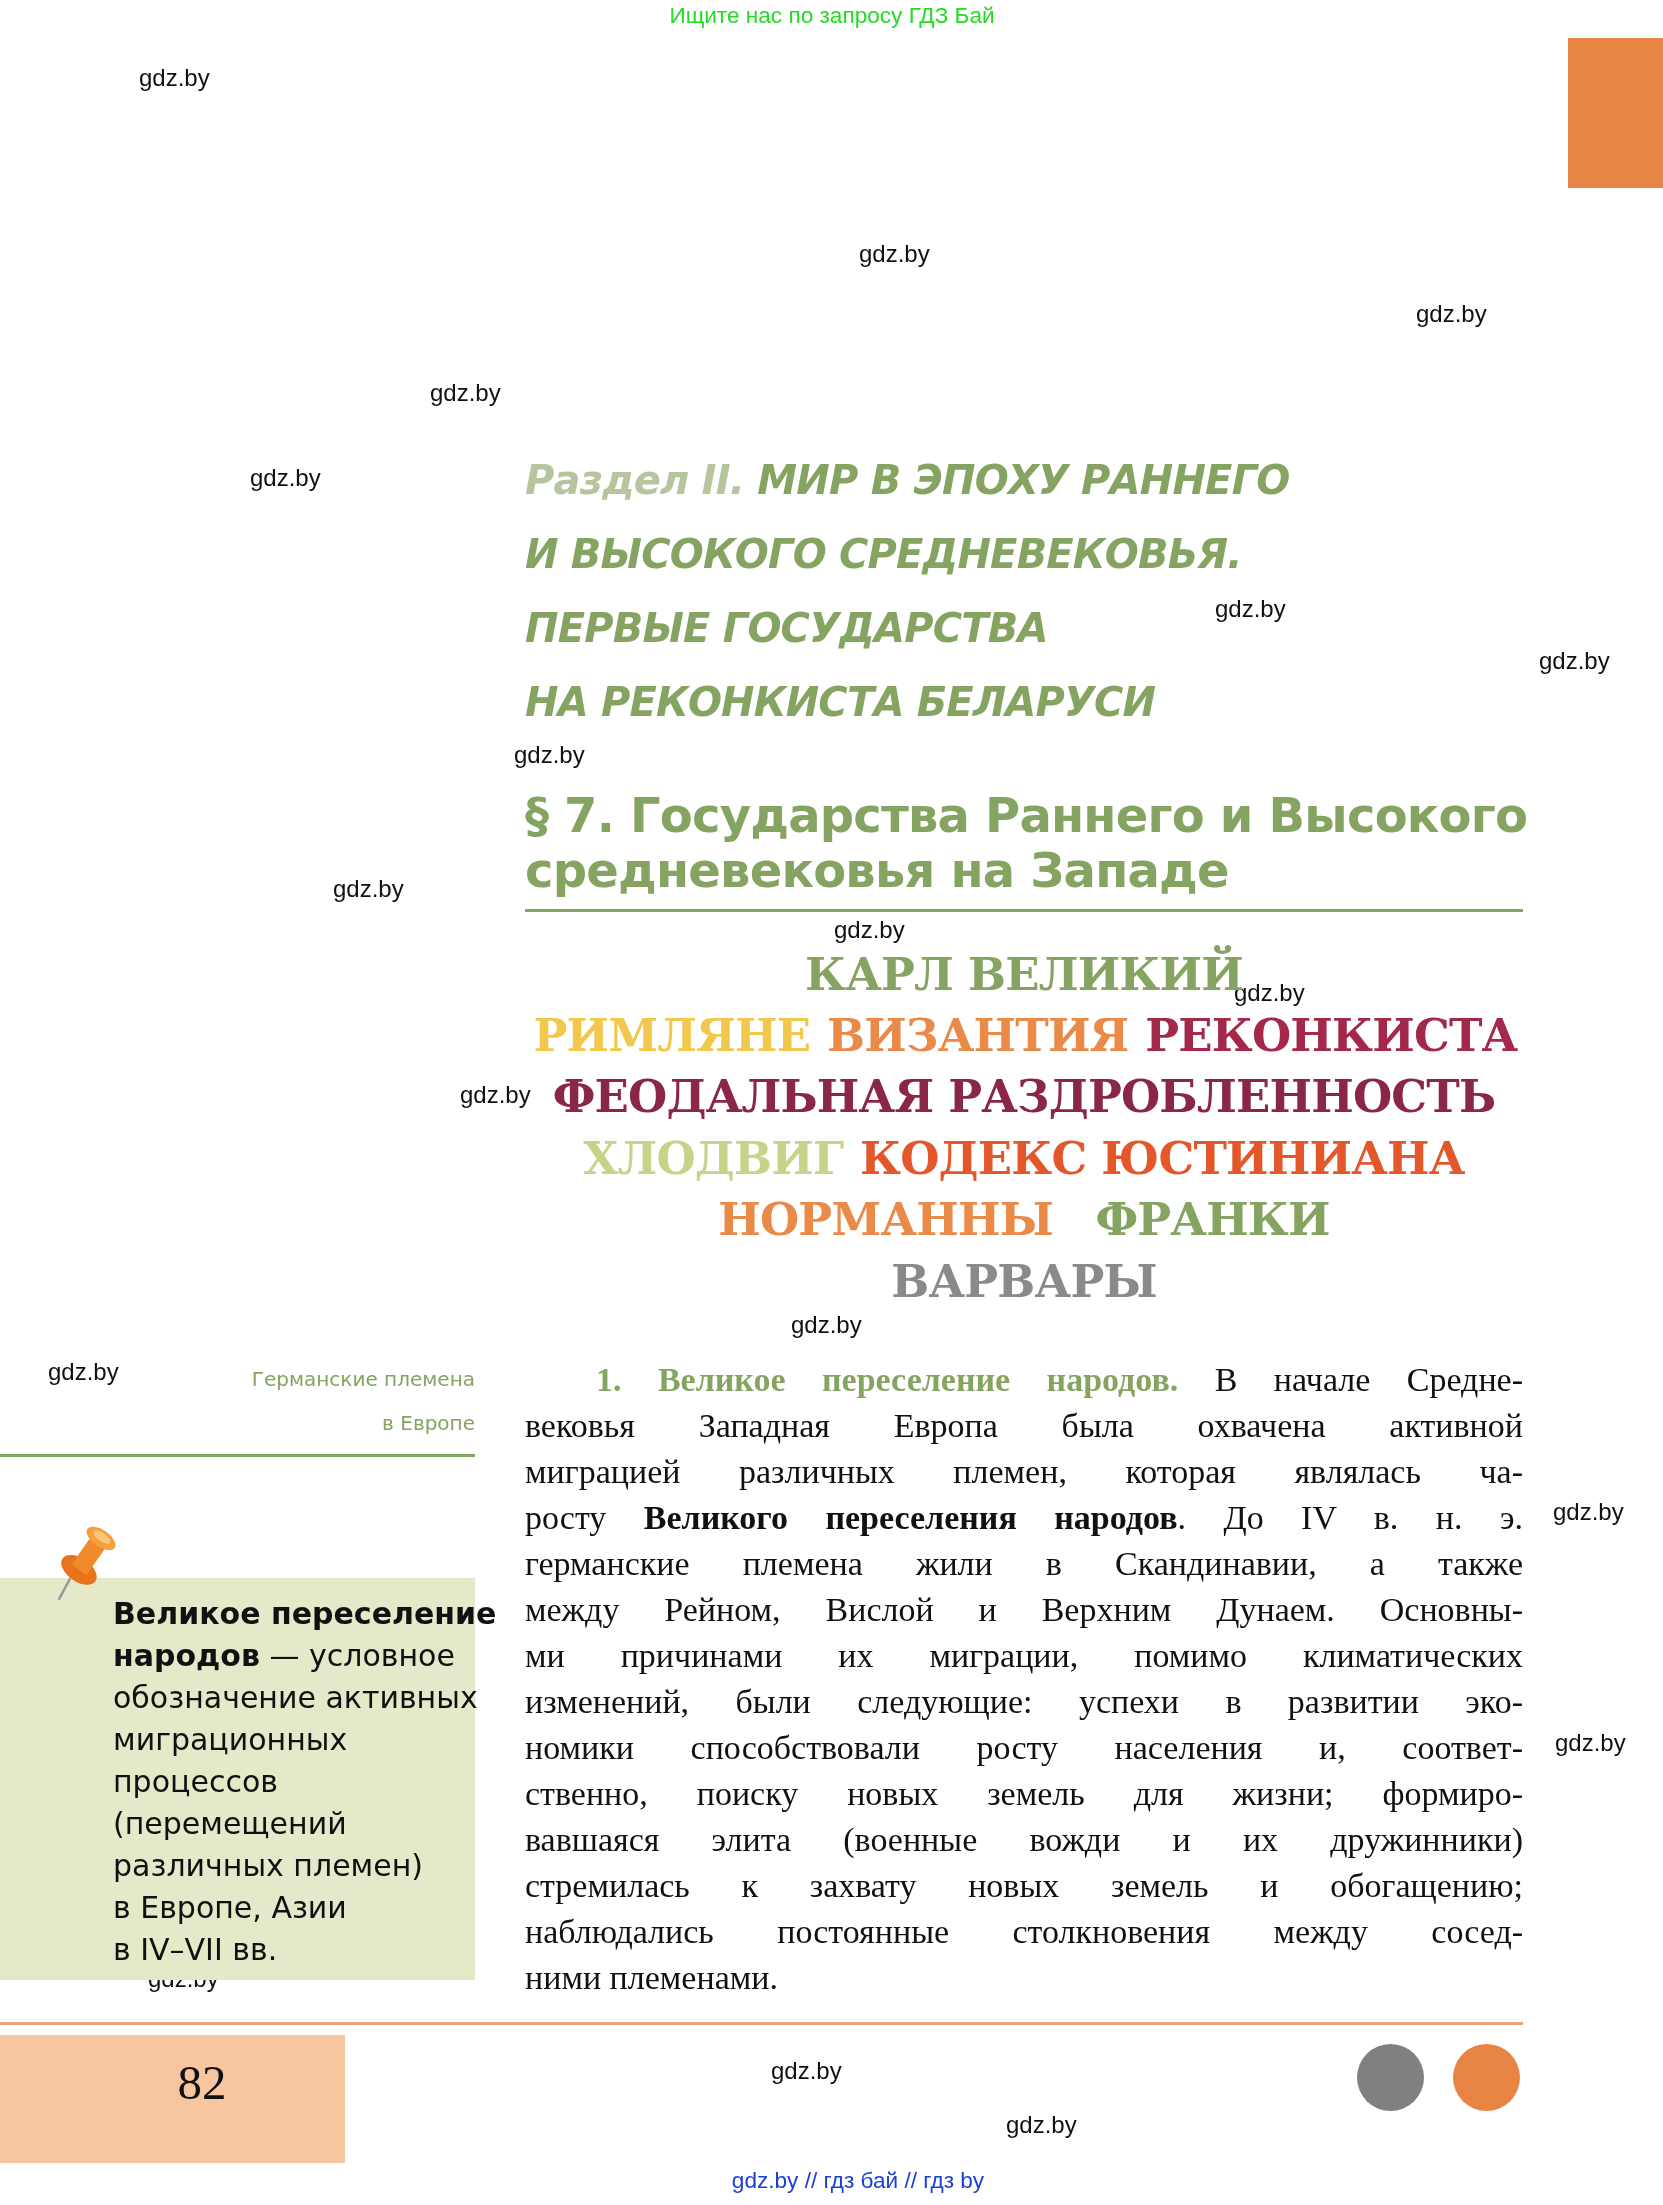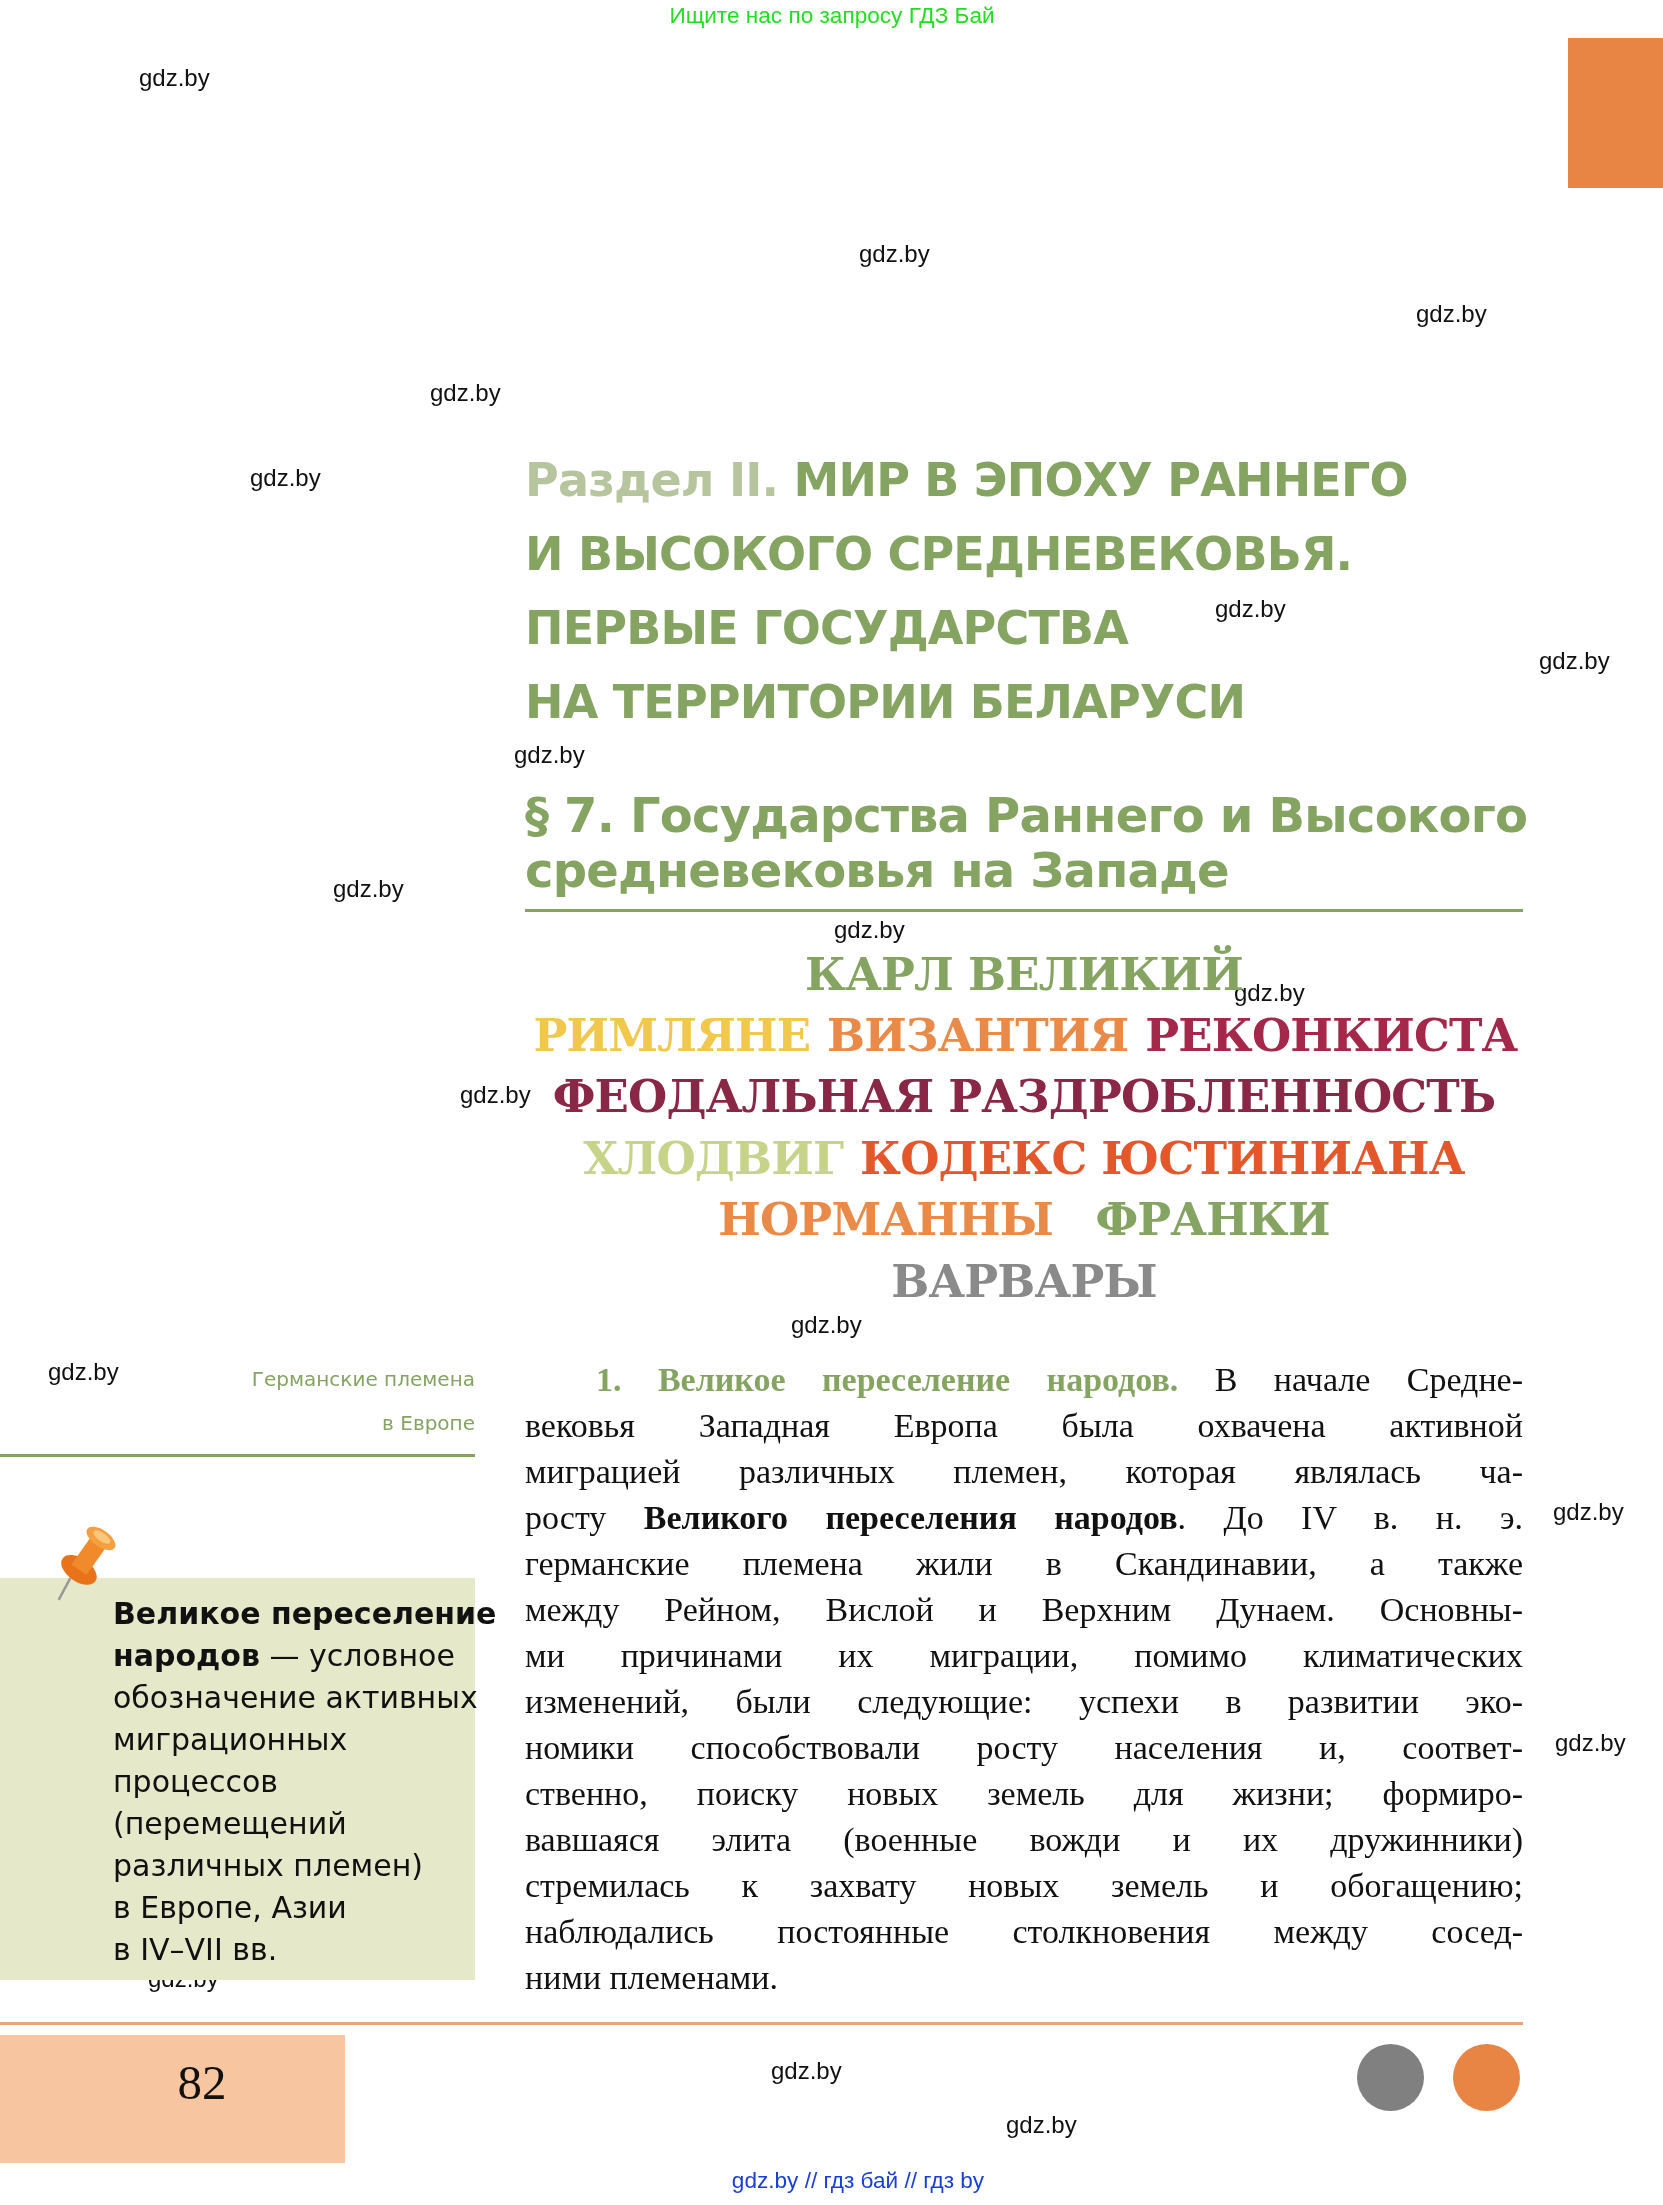--- a/index.html
+++ b/index.html
@@ -1,21 +1,21 @@
 <!DOCTYPE html>
 <html style="font-size:13.4px"><head>
 <meta charset="utf-8">
 <style>
   html, body { margin:0; padding:0; background:#ffffff; }
   body { width:1664px; height:2205px; position:relative; overflow:hidden; font-family:"DejaVu Sans", sans-serif; }
   .abs { position:absolute; }
   .banner { left:0; width:1664px; top:3.4px; text-align:center; color:#22dd22; font-family:"Liberation Sans", sans-serif; font-size:22.6px; }
   .tab { left:1568px; top:38px; width:96px; height:150px; background:#e88544; }
   .wm { color:#111; font-family:"Liberation Sans", sans-serif; font-size:24px; white-space:nowrap; }
-  .section-title { left:525px; top:443px; width:1040px; font-family:"DejaVu Sans", sans-serif; font-weight:bold; font-size:46px; line-height:74px; color:#86a461; letter-spacing:-0.8px; }
+  .section-title { left:525px; top:443px; width:1040px; font-family:"DejaVu Sans", sans-serif; font-weight:bold; font-size:40px; line-height:74px; color:#86a461; letter-spacing:-0.8px;font-style:italic; }
   .section-title .prefix { color:#b6c59d; }
   .para-title { left:525px; top:788px; width:1006px; font-family:"DejaVu Sans", sans-serif; font-weight:bold; font-size:48px; line-height:55px; color:#86a461; letter-spacing:-0.8px; }
   .rule-green { background:#86a461; height:3.4px; }
   .cloud { left:525px; width:998px; text-align:center; font-family:"DejaVu Serif", serif; font-weight:bold; font-size:45px; white-space:nowrap; letter-spacing:-0.8px; }
   .cloud span { margin:0 8.4px; }
   .side-head { left:126px; top:1357px; width:349px; text-align:right; font-family:"DejaVu Sans", sans-serif; font-size:20px; line-height:44px; color:#86a461; }
   .def-box { left:0; top:1578px; width:475px; height:402px; background:#e6e9c9; }
   .def-text { left:69px; top:1593px; width:394px; font-family:"DejaVu Sans", sans-serif; font-size:30px; line-height:42px; color:#111;margin-left:44px; }
   .def-text b { font-weight:bold; }
   .body-text { left:525px; top:1357px; width:998px; font-family:"Liberation Serif", serif; font-size:34px; line-height:46px; color:#111; text-align:justify; }
@@ -53,21 +53,21 @@
 <div class="abs wm" style="left:1553px;top:1498px">gdz.by</div>
 <div class="abs wm" style="left:1555px;top:1729px">gdz.by</div>
 <div class="abs wm" style="left:148px;top:1965px">gdz.by</div>
 <div class="abs wm" style="left:771px;top:2057px">gdz.by</div>
 <div class="abs wm" style="left:1006px;top:2111px">gdz.by</div>
 
 <div class="abs section-title">
   <div><span class="prefix">Раздел II.</span> <span>МИР В ЭПОХУ РАННЕГО</span></div>
   <div>И ВЫСОКОГО СРЕДНЕВЕКОВЬЯ.</div>
   <div>ПЕРВЫЕ ГОСУДАРСТВА</div>
-  <div>НА ТЕРРИТОРИИ БЕЛАРУСИ</div>
+  <div>НА РЕКОНКИСТА БЕЛАРУСИ</div>
 </div>
 
 <div class="abs para-title">
   <div>§ 7. Государства Раннего и Высокого</div>
   <div>средневековья на Западе</div>
 </div>
 <div class="abs rule-green" style="left:525px;top:909px;width:998px;"></div>
 
 <div>
   <div class="abs cloud" style="top:948px">

